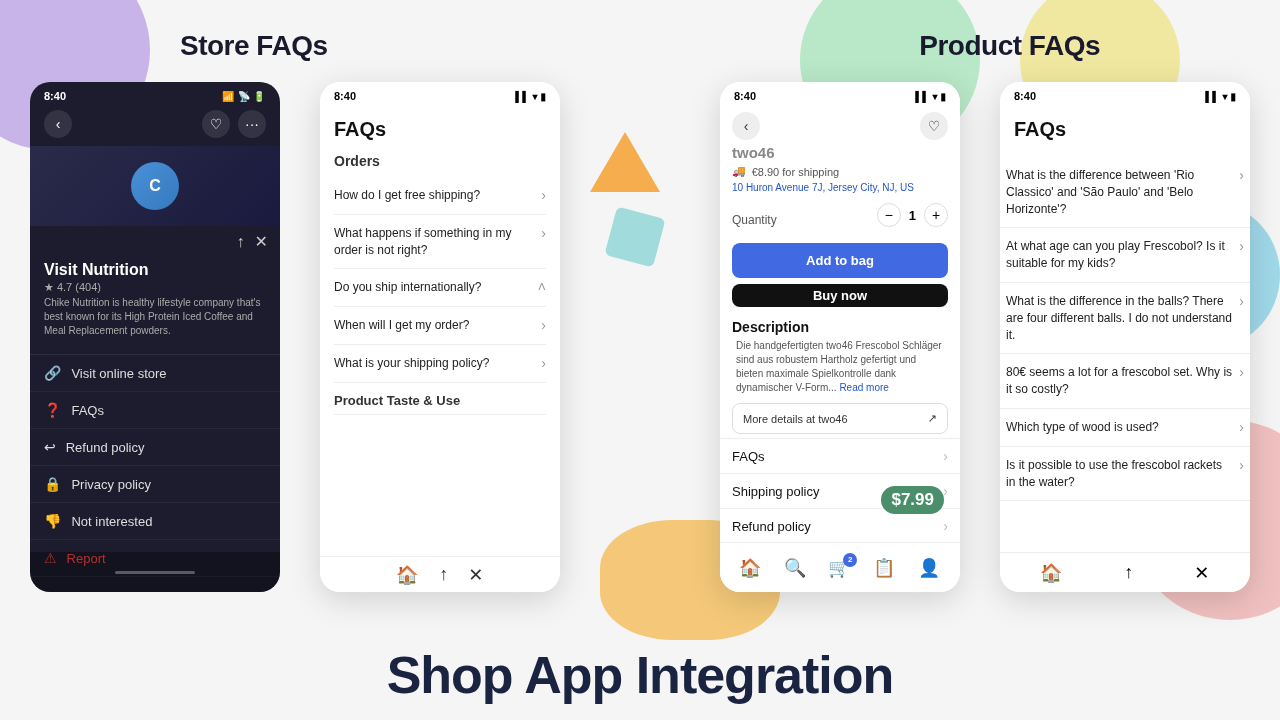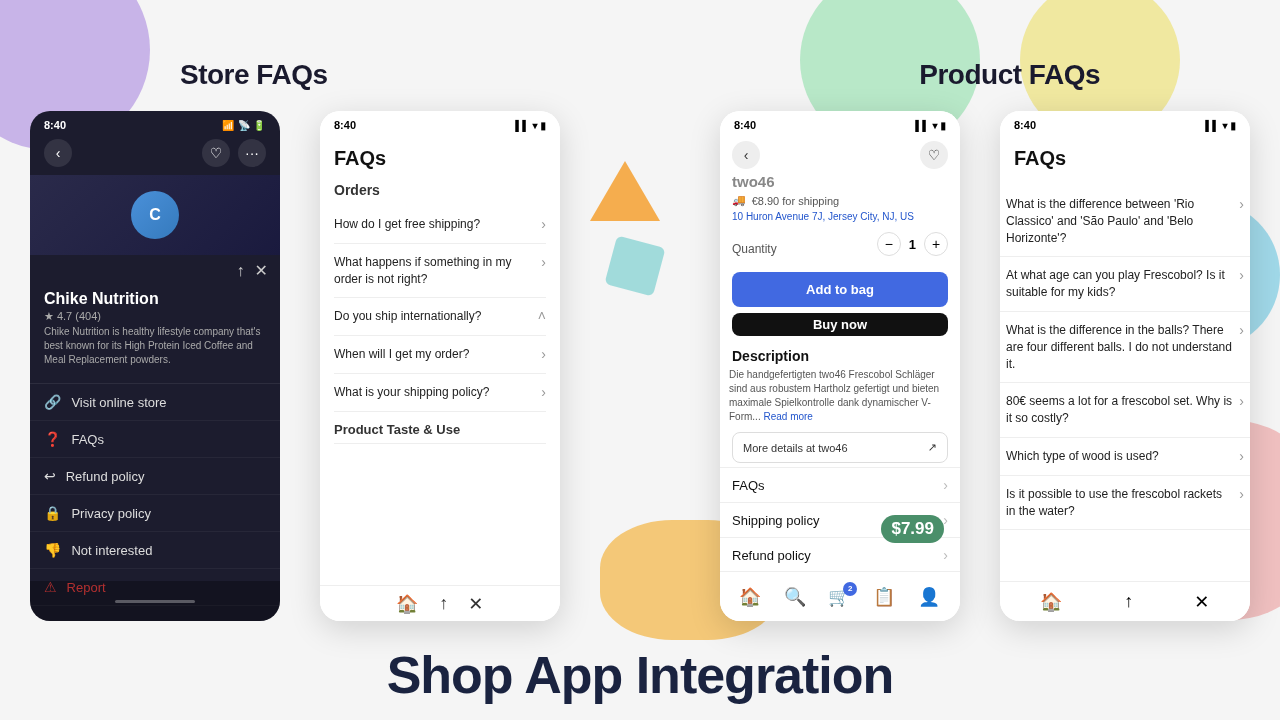--- a/index.html
+++ b/index.html
@@ -43,21 +43,20 @@
     .sections-row {
       display: flex;
       justify-content: space-between;
       padding: 30px 180px 10px 180px;
     }
     .section-title {
       font-size: 28px;
       font-weight: 700;
       color: #1a1a2e;
       letter-spacing: -0.5px;
-      margin-top: 29px;
     }
 
     
     .phones-row {
       display: flex;
       gap: 0;
       padding: 0 20px;
       align-items: flex-start;
       justify-content: space-between;
       flex: 1;
@@ -273,21 +272,21 @@
       border-radius: 8px;
       width: calc(100% - 24px);
       margin: 0 12px 8px;
       padding: 4px;
       font-size: 13px;
       font-weight: 600;
       cursor: pointer;
       text-align: center;
     }
     .description-title { font-size: 14px; font-weight: 700; padding: 4px 12px 4px; color: #111; }
-    .description-text { font-size: 10px; color: #555; padding: 0 9px 4px; line-height: 1.4; }
+    .description-text { font-size: 10px; color: #555; padding: 0 16px 4px; line-height: 1.4; }
     .read-more { color: #2255cc; font-size: 10px; }
     .more-details-btn {
       margin: 4px 12px;
       padding: 8px 10px;
       border: 1px solid #ddd;
       border-radius: 8px;
       font-size: 11px;
       color: #333;
       display: flex; justify-content: space-between; align-items: center;
       cursor: pointer;
@@ -417,21 +416,21 @@
           </div>
         </div>
         <div class="store-header-img">
           <div class="store-logo-circle">C</div>
         </div>
         <div class="store-share-row">
           <span class="store-share-icon">↑</span>
           <span class="store-close-icon">✕</span>
         </div>
         <div class="store-info">
-          <div class="store-name">Chike Nutrition</div>
+          <div class="store-name">Visit Nutrition</div>
           <div class="store-rating">★ 4.7 (404)</div>
           <div class="store-desc">Chike Nutrition is healthy lifestyle company that's best known for its High Protein Iced Coffee and Meal Replacement powders.</div>
         </div>
         <div class="store-menu">
           <div class="store-menu-item">
             <span class="store-menu-icon">🔗</span>
             <span>Visit online store</span>
           </div>
           <div class="store-menu-item">
             <span class="store-menu-icon">❓</span>

